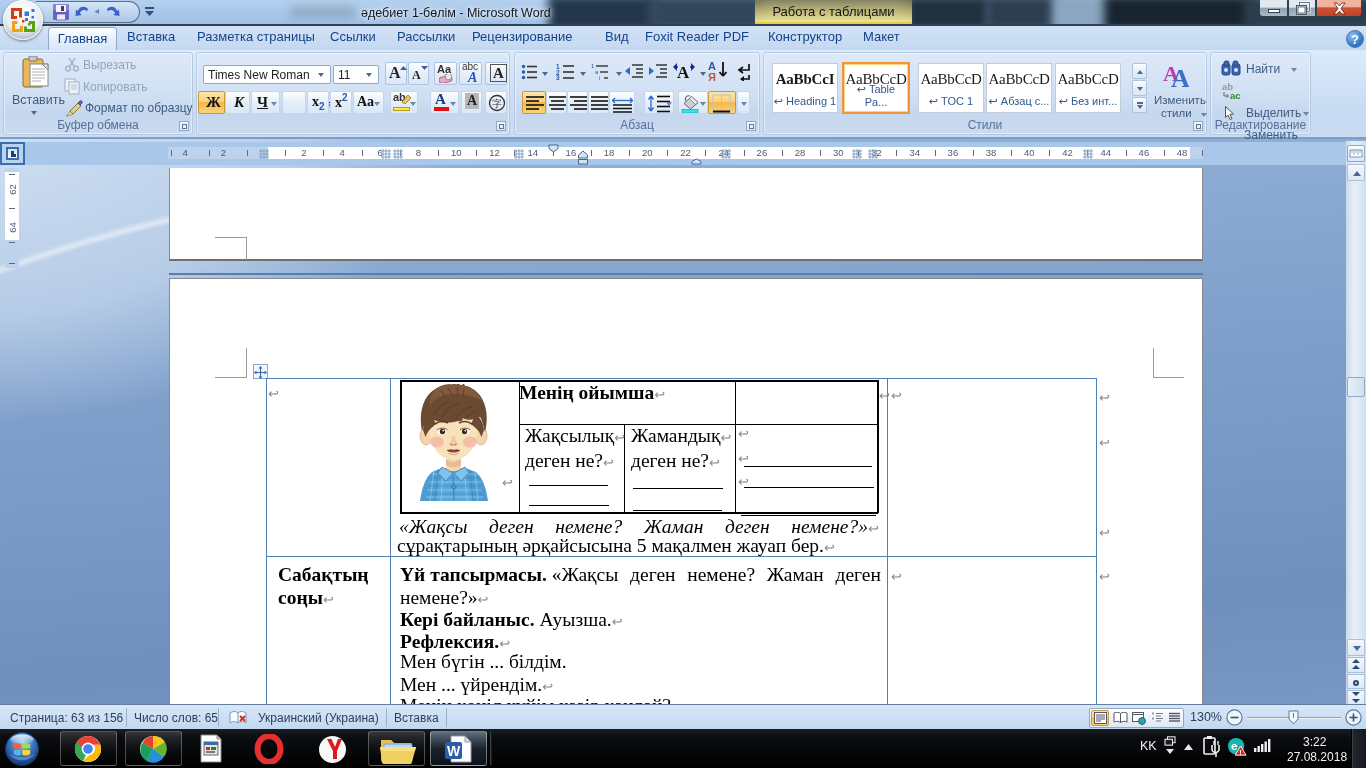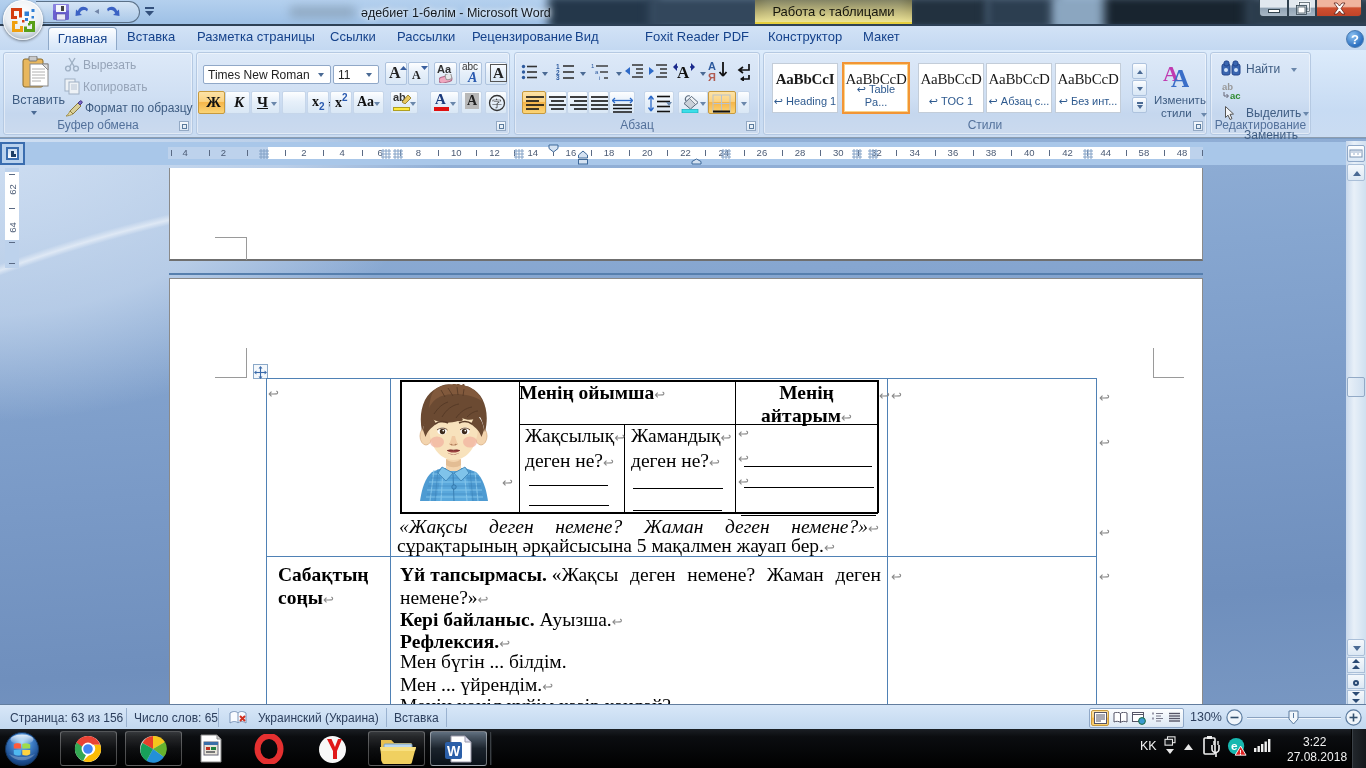--- a/index.html
+++ b/index.html
@@ -139,21 +139,21 @@
     </svg>
   </div>
 <div class="abs" id="tabrow">
   <div class="abs" id="activetab">Главная</div>
   <div class="abs" id="ctxtabs"></div>
   <div class="tab" style="left:127px;">Вставка</div>
   <div class="tab" style="left:197px;">Разметка страницы</div>
   <div class="tab" style="left:330px;">Ссылки</div>
   <div class="tab" style="left:397px;">Рассылки</div>
   <div class="tab" style="left:472px;">Рецензирование</div>
-  <div class="tab" style="left:575px;">Вид</div>
+  <div class="tab" style="left:605px;">Вид</div>
   <div class="tab" style="left:645px;">Foxit Reader PDF</div>
   <div class="tab" style="left:768px;">Конструктор</div>
   <div class="tab" style="left:863px;">Макет</div>
 </div>
 <div class="abs" id="helpbtn">?</div>
 <div class="abs" id="ribbon">
   <div class="group" style="left:3px; width:190px;">
     <svg class="nob" style="left:17px;top:3px;" width="30" height="34" viewBox="0 0 30 34">
       <rect x="2" y="3" width="20" height="28" rx="2" fill="#e8b75e" stroke="#8a6a28"></rect>
       <rect x="8" y="0" width="8" height="5" rx="1" fill="#c8c8c8" stroke="#777"></rect>
@@ -540,21 +540,21 @@
         <span class="rnum" style="left: 588.6px;">26</span>
         <span class="rnum" style="left: 626.8px;">28</span>
         <span class="rnum" style="left: 665px;">30</span>
         <span class="rnum" style="left: 703.2px;">32</span>
         <span class="rnum" style="left: 741.4px;">34</span>
         <span class="rnum" style="left: 779.6px;">36</span>
         <span class="rnum" style="left: 817.8px;">38</span>
         <span class="rnum" style="left: 856px;">40</span>
         <span class="rnum" style="left: 894.2px;">42</span>
         <span class="rnum" style="left: 932.4px;">44</span>
-        <span class="rnum" style="left: 970.6px;">58</span>
+        <span class="rnum" style="left: 970.6px;">46</span>
         <span class="rnum" style="left: 1008.8px;">48</span>
         <span class="rtick" style="left: 117.1px;"></span>
         <span class="rtick" style="left: 155.3px;"></span>
         <span class="rtick" style="left: 193.5px;"></span>
         <span class="rtick" style="left: 231.7px;"></span>
         <span class="rtick" style="left: 269.9px;"></span>
         <span class="rtick" style="left: 308.1px;"></span>
         <span class="rtick" style="left: 346.3px;"></span>
         <span class="rtick" style="left: 384.5px;"></span>
         <span class="rtick" style="left: 422.7px;"></span>
@@ -781,21 +781,20 @@
       <path d="M37.5 60 C39 61.5 44 61.5 45.5 60" stroke="#c89878" stroke-width="1" fill="none"></path>
       <circle cx="39.5" cy="60.5" r="0.8" fill="#b08058"></circle>
       <circle cx="43.5" cy="60.5" r="0.8" fill="#b08058"></circle>
 
       <path d="M35 66.5 C38 64.8 40 65.6 41.5 66.3 C43 65.6 45 64.8 48 66.5 C46.5 68 44.5 68.6 41.5 68.6 C38.5 68.6 36.5 68 35 66.5 z" fill="#9c4442"></path>
       <path d="M35.5 68.5 C38 70.8 45 70.8 47.5 68.5 C45.5 71.2 37.5 71.2 35.5 68.5 z" fill="#8e3a38"></path>
       <path d="M35 66.5 C38.5 66 44.5 66 48 66.5" stroke="#6a2422" stroke-width="0.7" fill="none"></path>
     </svg>
 
     <div class="dtxt dbold" style="left:349px;top:103px;width:216px;text-align:left;">Менің ойымша<span class="pmark">↩</span></div>
-    <div class="dtxt dbold" style="left:565px;top:103px;width:143px;text-align:center;">Менің<br>айтарым<span class="pmark">↩</span></div>
     <div class="dtxt" style="left:355px;top:146px;">Жақсылық<span class="pmark">↩</span><br>деген не?<span class="pmark">↩</span></div>
     <div class="dtxt" style="left:461px;top:146px;">Жамандық<span class="pmark">↩</span><br>деген не?<span class="pmark">↩</span></div>
     <div class="pmark abs" style="left:568px;top:147px;">↩</div>
     <div class="pmark abs" style="left:568px;top:172px;">↩</div>
     <div class="pmark abs" style="left:568px;top:195px;">↩</div>
 
     <div class="abs" style="left:359px;top:206px;width:79px;height:1px;background:#000;"></div>
     <div class="abs" style="left:359px;top:226px;width:80px;height:1px;background:#000;"></div>
     <div class="abs" style="left:463px;top:209px;width:90px;height:1px;background:#000;"></div>
     <div class="abs" style="left:463px;top:231px;width:89px;height:1px;background:#000;"></div>

